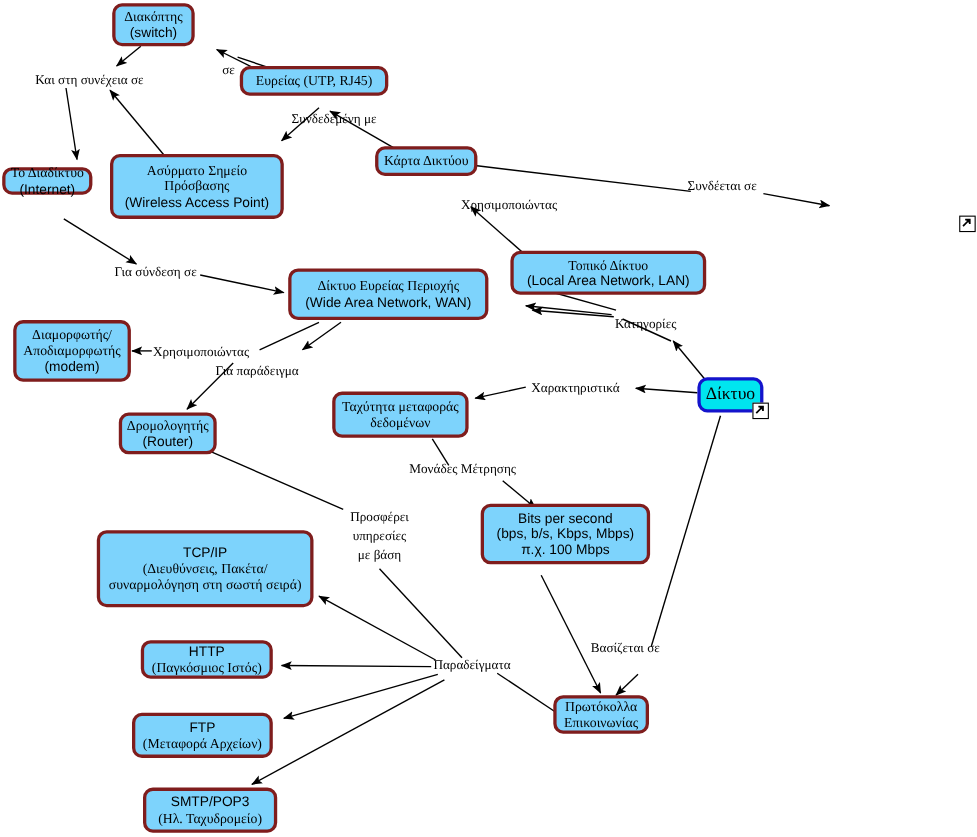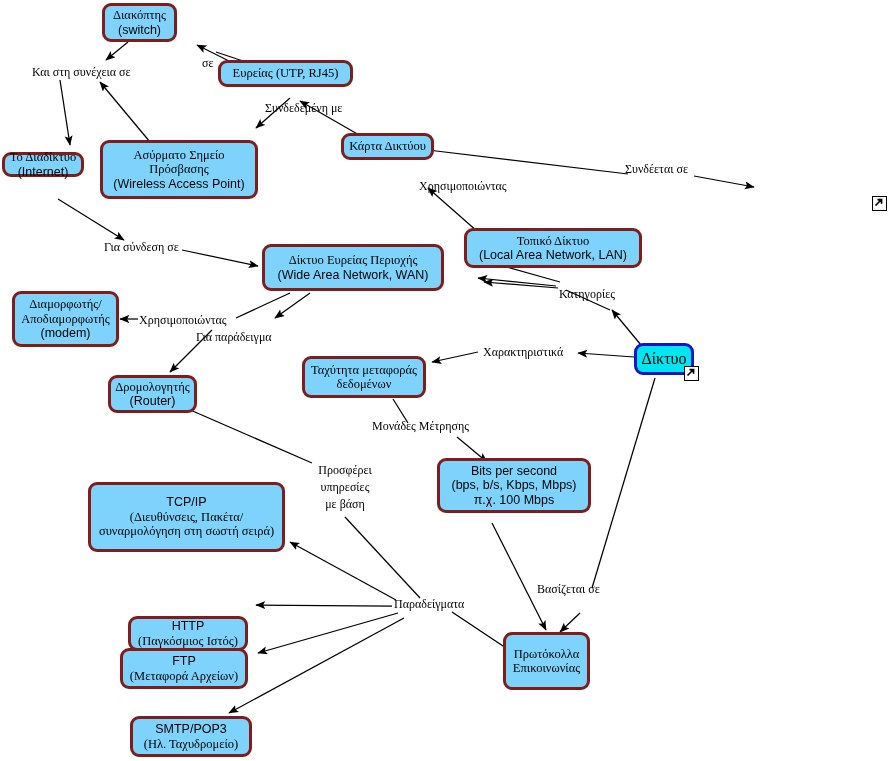--- a/index.html
+++ b/index.html
@@ -224,36 +224,36 @@
       <path d="M8.8,2.2 L8.8,6.6 L4.4,2.2 z" fill="#000"></path>
     </svg>
   </div>
 
   <div class="node" style="left:88px; top:482px; width:197px; height:70px;">
     <span class="ln sans">TCP/IP</span>
     <span class="ln">(Διευθύνσεις, Πακέτα/</span>
     <span class="ln">συναρμολόγηση στη σωστή σειρά)</span>
   </div>
 
-  <div class="node" style="left:128px; top:582px; width:120px; height:35px;margin-top:34px;">
+  <div class="node" style="left:128px; top:582px; width:120px; height:35px;">
     <span class="ln sans">HTTP</span>
     <span class="ln">(Παγκόσμιος Ιστός)</span>
   </div>
 
   <div class="node" style="left:120px; top:648px; width:128px; height:41px;">
     <span class="ln sans">FTP</span>
     <span class="ln">(Μεταφορά Αρχείων)</span>
   </div>
 
   <div class="node" style="left:130px; top:716px; width:122px; height:41px;">
     <span class="ln sans">SMTP/POP3</span>
     <span class="ln">(Ηλ. Ταχυδρομείο)</span>
   </div>
 
-  <div class="node" style="left:503px; top:632px; width:87px; height:58px;">
+  <div class="node" style="left:503px; top:632px; width:87px; height:35px;">
     <span class="ln">Πρωτόκολλα</span>
     <span class="ln">Επικοινωνίας</span>
   </div>
 
   <div class="edge-label" style="left:202px; top:32px;margin-top:24px;">σε</div>
 
   <div class="edge-label" style="left:32px; top:65px;">Και στη συνέχεια σε</div>
 
   <div class="edge-label" style="left:265px; top:101px;">Συνδεδεμένη με</div>
 

